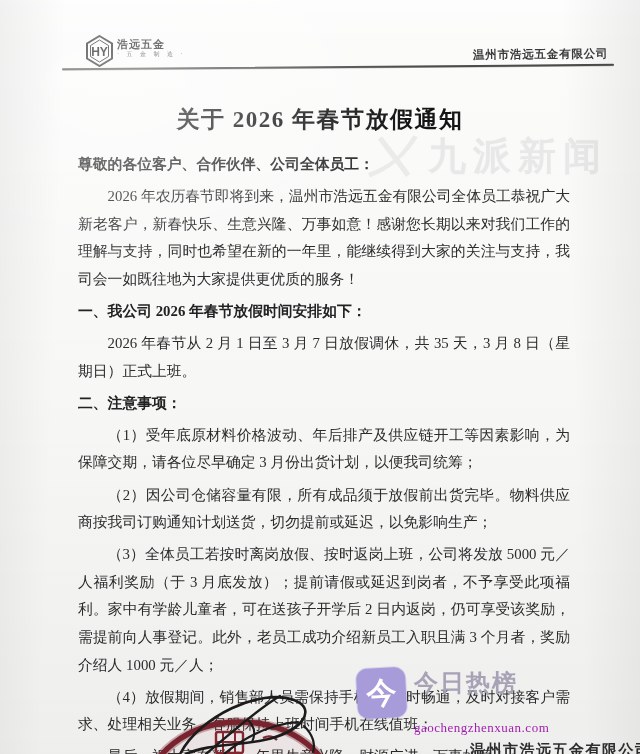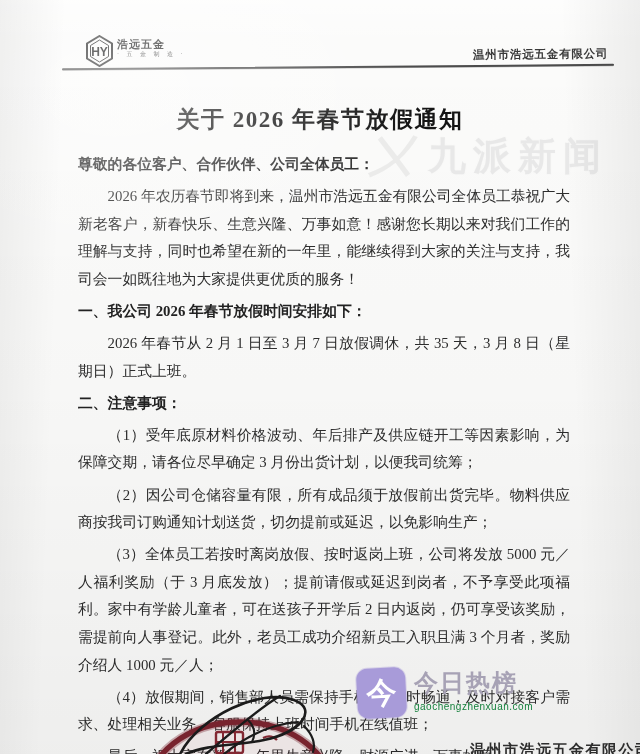--- a/index.html
+++ b/index.html
@@ -49,23 +49,23 @@
   .indent{text-indent:2em;}
   .sec-heading{font-weight:bold;color:#222;}
 
   
   .wm-badge{position:absolute;left:357px;top:668px;z-index:6;display:flex;}
   .wm-logo{width:49px;height:50px;border-radius:11px;background:#a89bd9;
     display:flex;align-items:center;justify-content:center;
     font-family:"Liberation Sans","DejaVu Sans",sans-serif;
     color:#ffffff;font-size:30px;font-weight:bold;transform:rotate(-3deg);
     box-shadow:0 0 0 1px rgba(168,155,217,0.35);}
-  .wm-right{margin-left:8px;font-family:Liberation Sans, sans-serif;}
+  .wm-right{margin-left:8px;font-family:Liberation Serif, serif;}
   .wm-brand{font-size:24px;font-weight:bold;color:#a7a2b5;letter-spacing:2px;line-height:30px;}
-  .wm-url{font-size:10px;color:#15803d;letter-spacing:0.5px;line-height:18px;margin-top:0;}
+  .wm-url{font-size:13px;color:#a21caf;letter-spacing:0.5px;line-height:18px;margin-top:21px;}
 
   
   .stamp{position:absolute;left:128px;top:680px;z-index:3;}
   
   .signoff{position:absolute;left:470px;top:741px;z-index:2;font-size:15px;font-weight:bold;
     color:#303030;letter-spacing:1.5px;white-space:nowrap;}
 </style>
 </head>
 <body>
 

